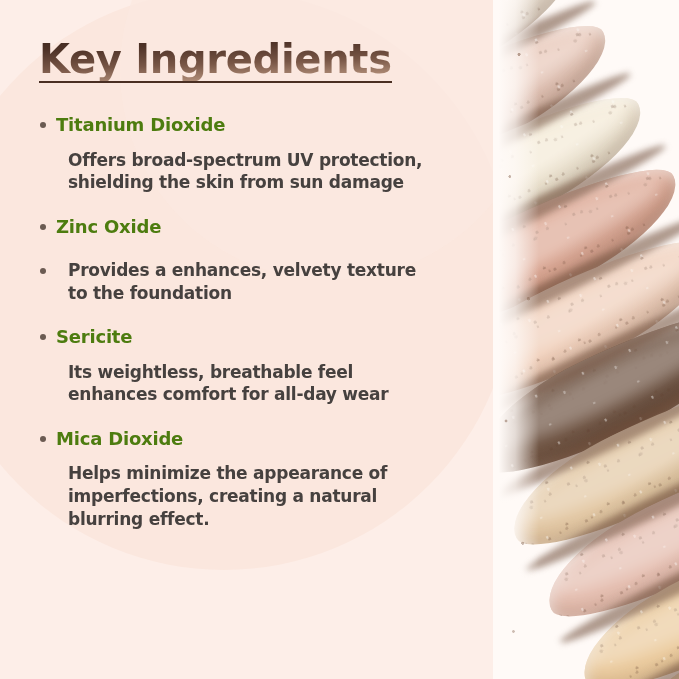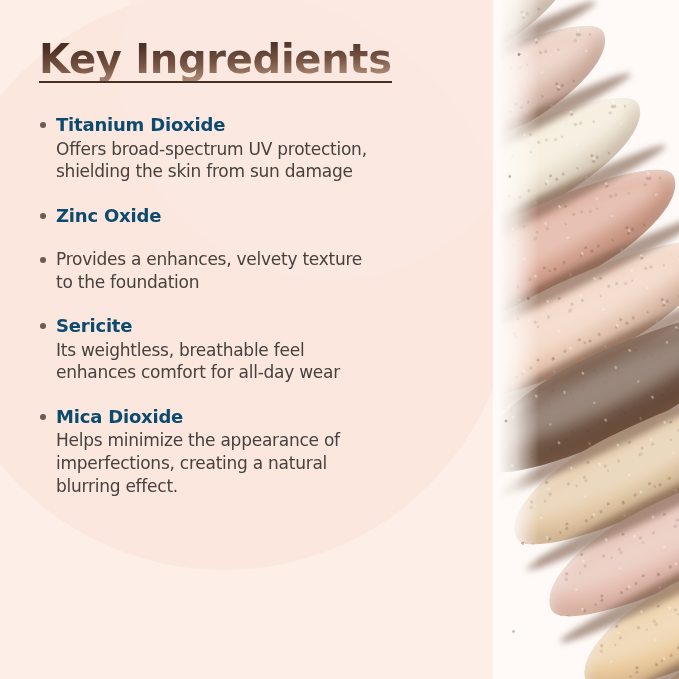--- a/index.html
+++ b/index.html
@@ -179,29 +179,29 @@
     height: 6px;
     border-radius: 50%;
     background: #6b5b52;
   }
 
   .ingredient-name {
     margin: 0 0 1px 0;
     font-family: "DejaVu Sans", sans-serif;
     font-size: 18px;
     font-weight: bold;
-    color: #0c4a6e;
+    color: #4d7c0f;
     letter-spacing: -0.2px;
     line-height: 1.3;
   }
   .ingredient-desc {
-    margin: 0;
+    margin: 12px;
     font-family: "DejaVu Sans", sans-serif;
     font-size: 17px;
-    font-weight: normal;
+    font-weight: bold;
     color: #46413f;
     line-height: 1.33;
     letter-spacing: -0.25px;
     white-space: pre-line;
   }
 </style>
 </head>
 <body>
 
 <div id="infographic">

